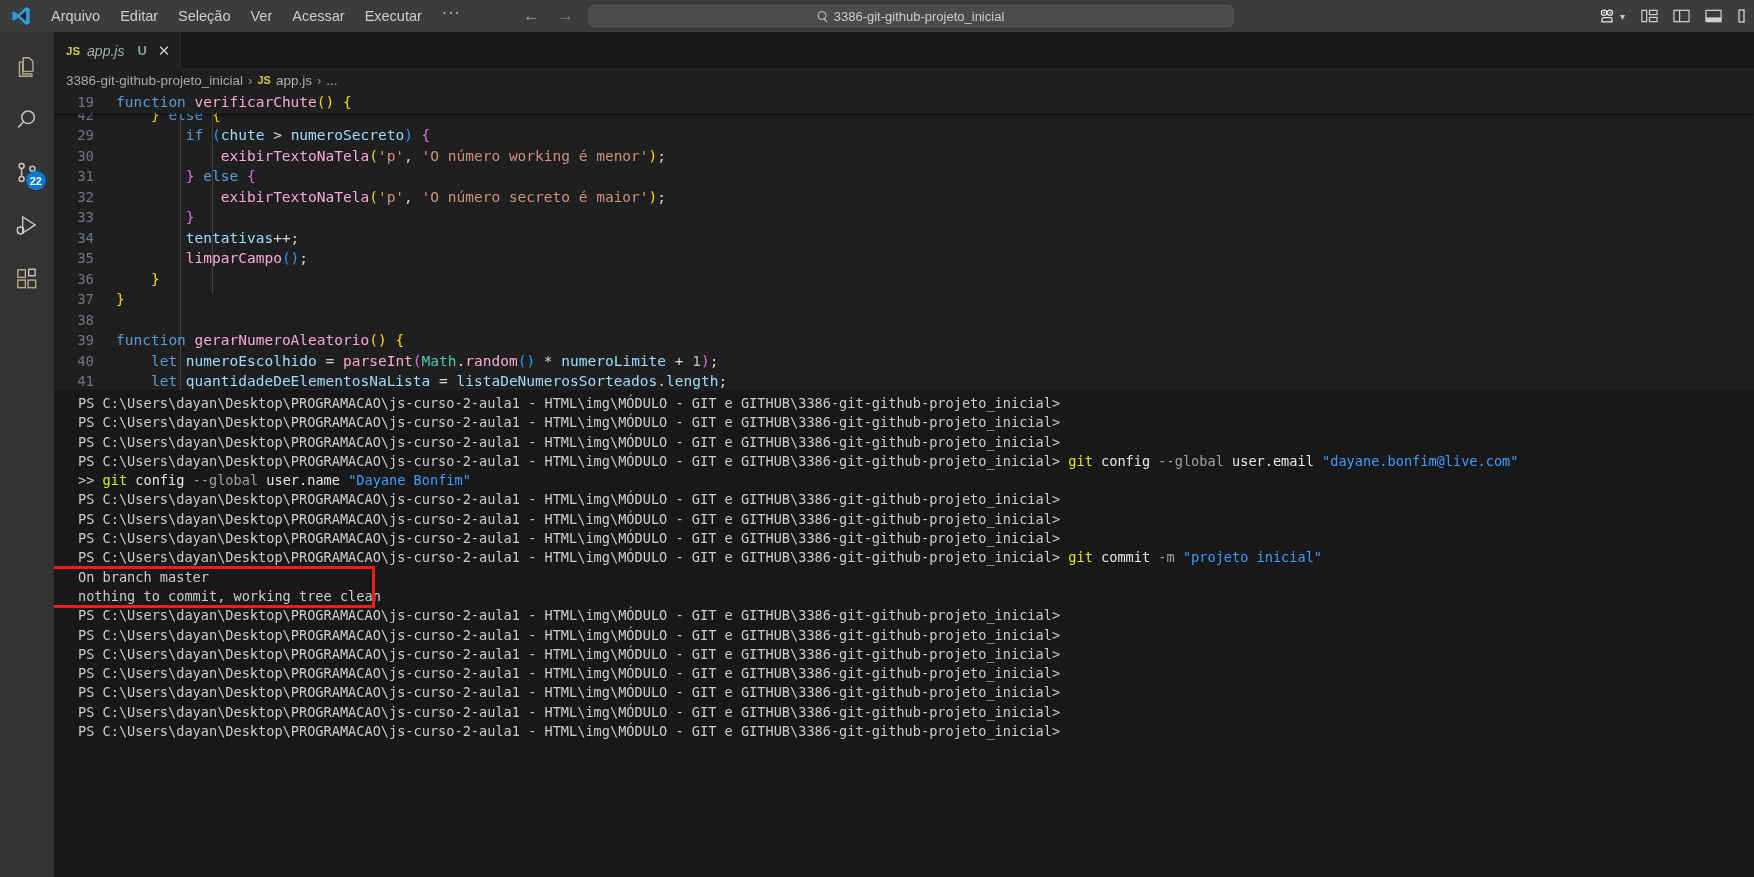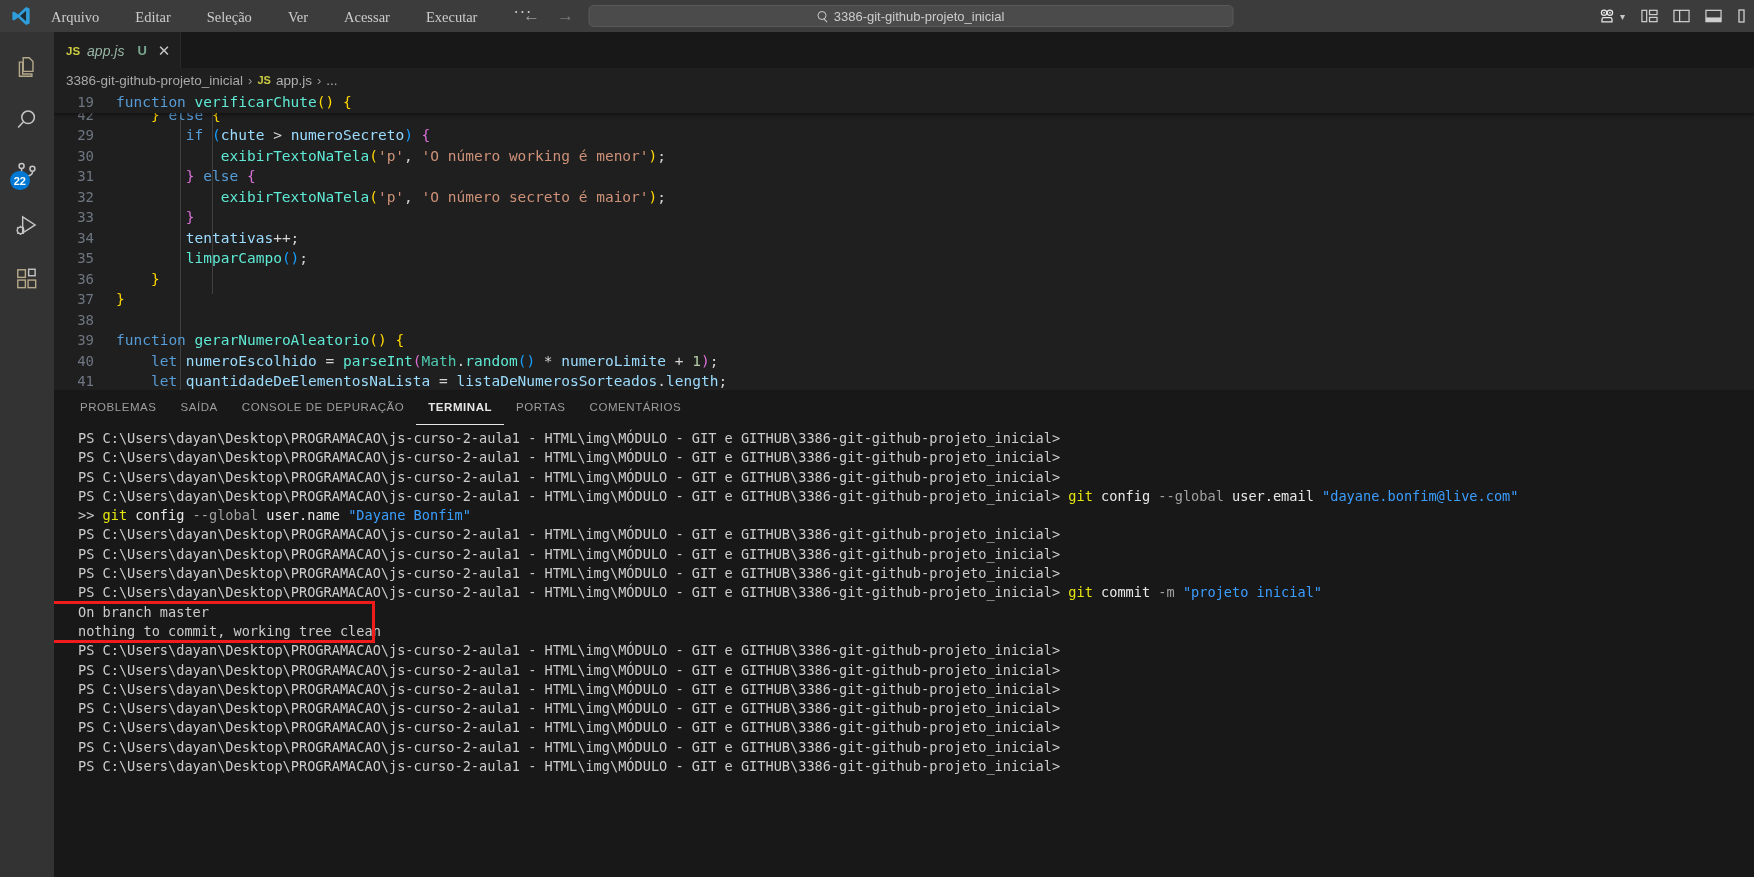--- a/index.html
+++ b/index.html
@@ -15,21 +15,21 @@
   .titlebar {
     height: 32px; flex: 0 0 32px;
     background: #3c3c3c;
     display: flex; align-items: center;
     color: #cccccc;
     font-size: 14px;
     position: relative;
   }
   .vscode-logo { width: 42px; display: flex; align-items: center; justify-content: center; }
   .vscode-logo svg { display:block; }
-  .menu { display: flex; align-items: flex-end; gap: 18px; font-family: Liberation Serif, serif; }
+  .menu { display: flex; align-items: center; gap: 2px; }
   .menu-item {
     padding: 4px 9px; font-size: 14.5px; color: #cccccc;
     border-radius: 3px; white-space: nowrap; cursor: default;
   }
   .menu-more { padding: 2px 9px 8px 9px; font-size: 16px; letter-spacing: 1px; }
 
   .tb-center {
     position: absolute; left: 50%; transform: translateX(-50%);
     display: flex; align-items: center; gap: 12px;
   }
@@ -66,21 +66,21 @@
     width: 54px; flex: 0 0 54px; background: #333333;
     display: flex; flex-direction: column; align-items: center;
     padding-top: 8px;
   }
   .act {
     width: 54px; height: 53px; display: flex; align-items: center; justify-content: center;
     position: relative; cursor: pointer;
   }
   .act svg { display:block; }
   .badge {
-    position: absolute; right: 24px; bottom: 9px;
+    position: absolute; right: 8px; bottom: 9px;
     background: #0078d4; color: #fff; font-size: 11px; font-weight: 600;
     min-width: 19px; height: 19px; border-radius: 10px;
     display: flex; align-items: center; justify-content: center;
     padding: 0 4px; font-family: "Liberation Sans", sans-serif;
   }
 
   .editorcol { flex: 1; display: flex; flex-direction: column; min-width: 0; background:#1f1f1f; }
 
   
   .tabsrow { height: 36px; flex: 0 0 36px; background: #181818; display: flex; }
@@ -123,21 +123,21 @@
     width: 62px; flex: 0 0 62px; text-align: right; padding-right: 22px;
     color: #6e7681; font-size: 14px;
   }
   .ctext { flex: 1; color: #cccccc; position: relative; }
   .scrollwrap { position: absolute; top: 21px; left: 0; right: 0; bottom: 0; overflow: hidden; }
   .guide {
     position:absolute; top:0; bottom:0; width:1px; background:#404040;
   }
   
   .kw   { color: #569cd6; }
-  .fn   { color: #5eead4; }
+  .fn   { color: #f9a8d4; }
   .var  { color: #9cdcfe; }
   .str  { color: #ce9178; }
   .num  { color: #b5cea8; }
   .op   { color: #d4d4d4; }
   .pct  { color: #ffd700; }
   .pct2 { color: #da70d6; }
   .pct3 { color: #179fff; }
   .cls  { color: #4ec9b0; }
 
   
@@ -376,28 +376,20 @@
           <span class="ctext">    <span class="kw">let</span> <span class="var">numeroEscolhido</span> <span class="op">=</span> <span class="fn">parseInt</span><span class="pct2">(</span><span class="cls">Math</span><span class="op">.</span><span class="fn">random</span><span class="pct3">(</span><span class="pct3">)</span> <span class="op">*</span> <span class="var">numeroLimite</span> <span class="op">+</span> <span class="num">1</span><span class="pct2">)</span><span class="op">;</span></span>
         </div>
         <div class="cline">
           <span class="lnum">41</span>
           <span class="ctext">    <span class="kw">let</span> <span class="var">quantidadeDeElementosNaLista</span> <span class="op">=</span> <span class="var">listaDeNumerosSorteados</span><span class="op">.</span><span class="var">length</span><span class="op">;</span></span>
         </div>
       </div>
     </div>
 
     <div class="panel">
-      <div class="paneltabs">
-        <div class="ptab">PROBLEMAS</div>
-        <div class="ptab">SAÍDA</div>
-        <div class="ptab">CONSOLE DE DEPURAÇÃO</div>
-        <div class="ptab active">TERMINAL</div>
-        <div class="ptab">PORTAS</div>
-        <div class="ptab">COMENTÁRIOS</div>
-      </div>
       <div class="terminal" id="terminal-body">
           <div class="tline"><span class="t-ps">PS C:\Users\dayan\Desktop\PROGRAMACAO\js-curso-2-aula1 - HTML\img\MÓDULO - GIT e GITHUB\3386-git-github-projeto_inicial&gt;</span></div>
           <div class="tline"><span class="t-ps">PS C:\Users\dayan\Desktop\PROGRAMACAO\js-curso-2-aula1 - HTML\img\MÓDULO - GIT e GITHUB\3386-git-github-projeto_inicial&gt;</span></div>
           <div class="tline"><span class="t-ps">PS C:\Users\dayan\Desktop\PROGRAMACAO\js-curso-2-aula1 - HTML\img\MÓDULO - GIT e GITHUB\3386-git-github-projeto_inicial&gt;</span></div>
           <div class="tline"><span class="t-ps">PS C:\Users\dayan\Desktop\PROGRAMACAO\js-curso-2-aula1 - HTML\img\MÓDULO - GIT e GITHUB\3386-git-github-projeto_inicial&gt;</span> <span class="t-git">git</span> <span class="t-key">config</span> <span class="t-flag">--global</span> <span class="t-key">user.email</span> <span class="t-str">"dayane.bonfim@live.com"</span></div>
           <div class="tline"><span class="t-cont">&gt;&gt;</span> <span class="t-git">git</span> <span class="t-key">config</span> <span class="t-flag">--global</span> <span class="t-key">user.name</span> <span class="t-str">"Dayane Bonfim"</span></div>
           <div class="tline"><span class="t-ps">PS C:\Users\dayan\Desktop\PROGRAMACAO\js-curso-2-aula1 - HTML\img\MÓDULO - GIT e GITHUB\3386-git-github-projeto_inicial&gt;</span></div>
           <div class="tline"><span class="t-ps">PS C:\Users\dayan\Desktop\PROGRAMACAO\js-curso-2-aula1 - HTML\img\MÓDULO - GIT e GITHUB\3386-git-github-projeto_inicial&gt;</span></div>
           <div class="tline"><span class="t-ps">PS C:\Users\dayan\Desktop\PROGRAMACAO\js-curso-2-aula1 - HTML\img\MÓDULO - GIT e GITHUB\3386-git-github-projeto_inicial&gt;</span></div>
           <div class="tline"><span class="t-ps">PS C:\Users\dayan\Desktop\PROGRAMACAO\js-curso-2-aula1 - HTML\img\MÓDULO - GIT e GITHUB\3386-git-github-projeto_inicial&gt;</span> <span class="t-git">git</span> <span class="t-key">commit</span> <span class="t-flag">-m</span> <span class="t-str">"projeto inicial"</span></div>

